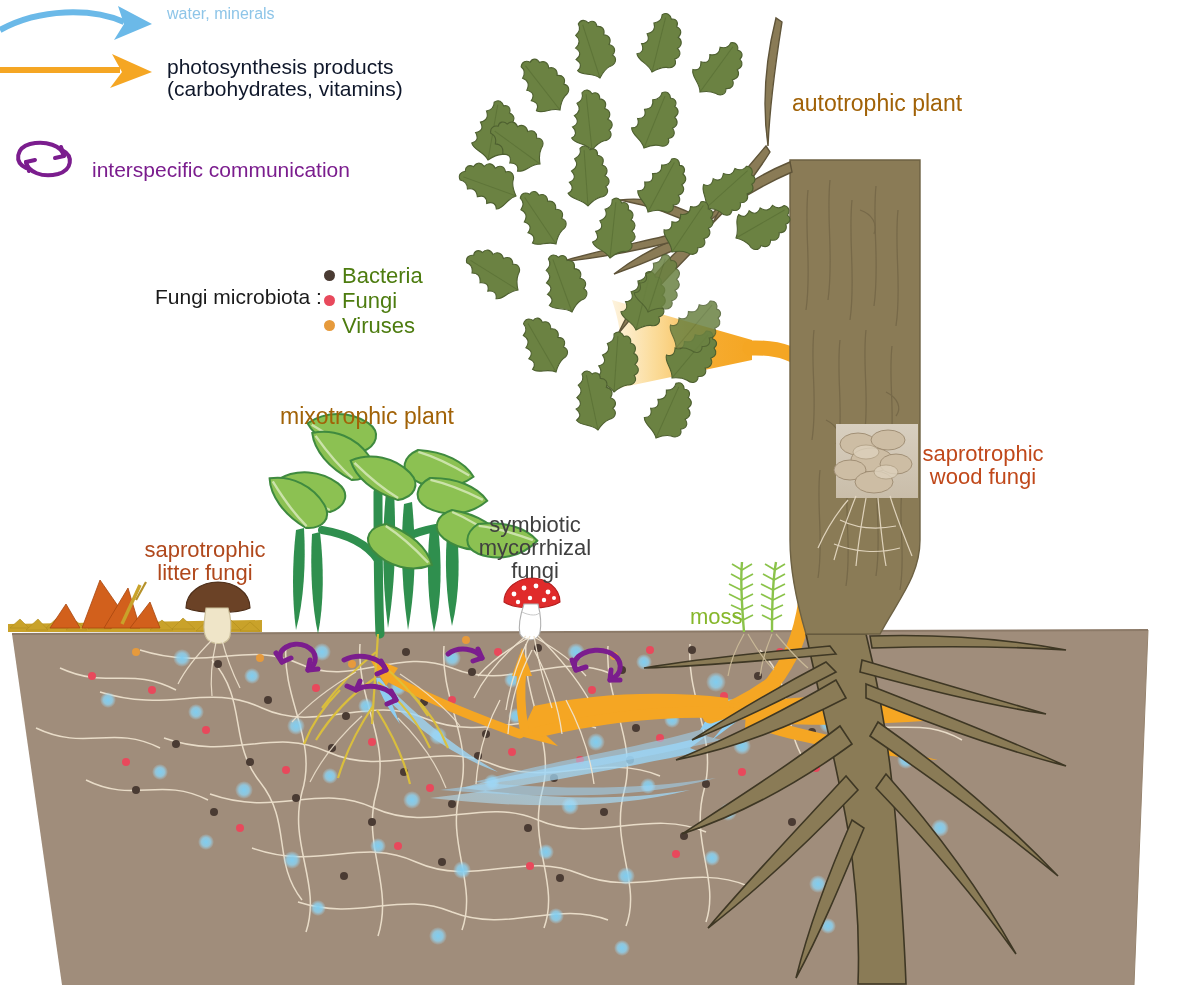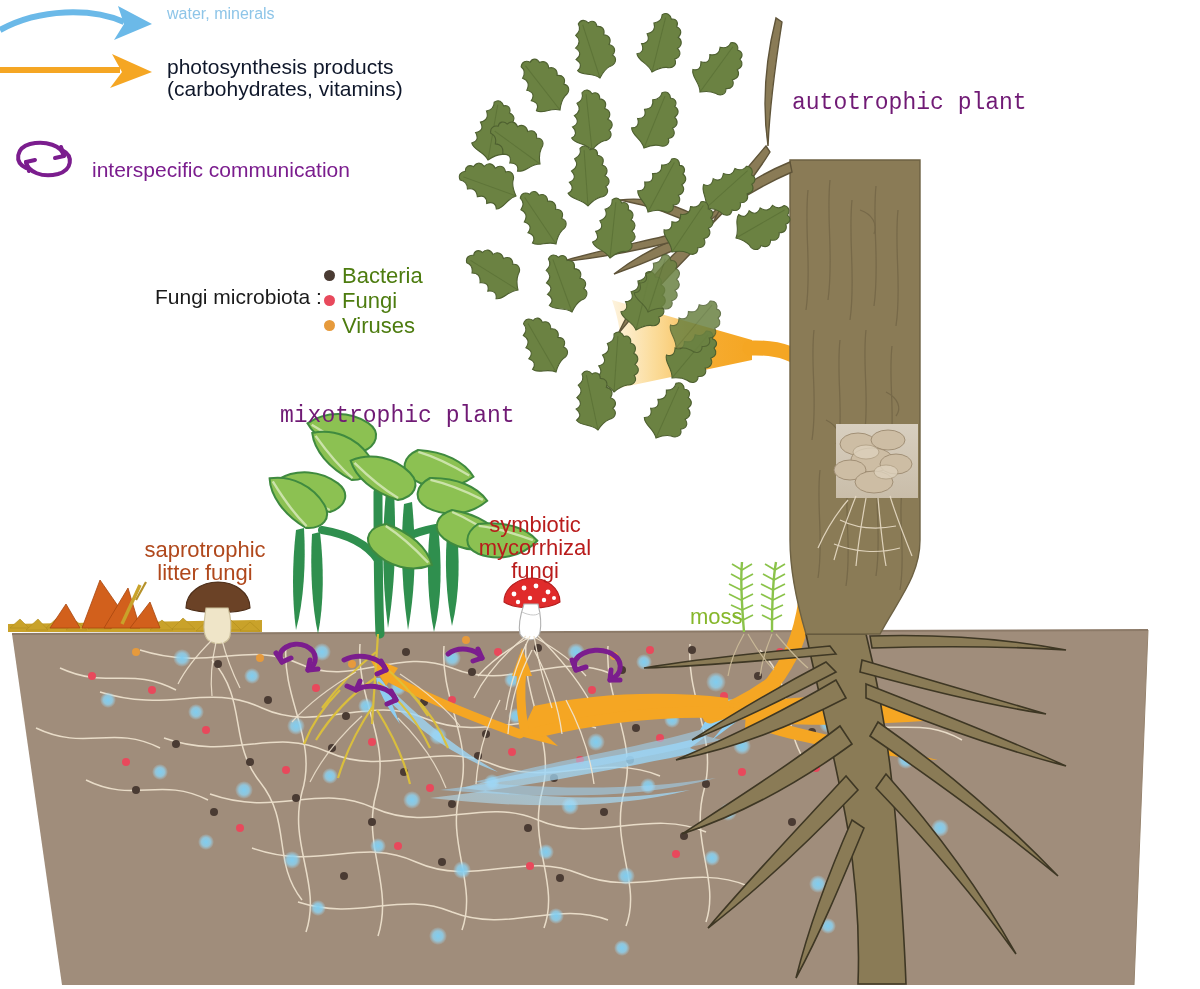--- a/index.html
+++ b/index.html
@@ -43,36 +43,35 @@
   }
   .microbiota-title {
     color: #1a1a1a;
     font-size: 21px;
   }
   .microbiota-item {
     color: #4d7c0f;
     font-size: 22px;
   }
   .lbl-green {
-    color: #701a75;
+    color: #a16207;
     font-size: 23px;
-    font-family: Liberation Mono, monospace;
   }
   .lbl-mossgreen {
     color: #86b72b;
     font-size: 22px;
     margin-left: 20px;
   }
   .lbl-brown {
     color: #b0481c;
     font-size: 22px;
     text-align: center;
   }
   .lbl-red {
-    color: #b91c1c;
+    color: #404040;
     font-size: 22px;
     text-align: center;
   }
   .lbl-woodfungi {
     color: #c0481a;
     font-size: 22px;
     text-align: center;
   }
   .dot {
     position: absolute;
@@ -624,16 +623,18 @@
 
   <div class="lbl lbl-green" style="left:280px; top:404px;">mixotrophic plant</div>
 
   <div class="lbl lbl-brown" style="left:140px; top:538px; width:130px;">saprotrophic
 litter fungi</div>
 
   <div class="lbl lbl-red" style="left:472px; top:513px; width:126px;">symbiotic
 mycorrhizal
 fungi</div>
 
+  <div class="lbl lbl-woodfungi" style="left:920px; top:442px; width:126px;">saprotrophiс
+wood fungi</div>
 
   <div class="lbl lbl-mossgreen" style="left:670px; top:605px;">moss</div>
 
 </div>
 
 </body></html>

